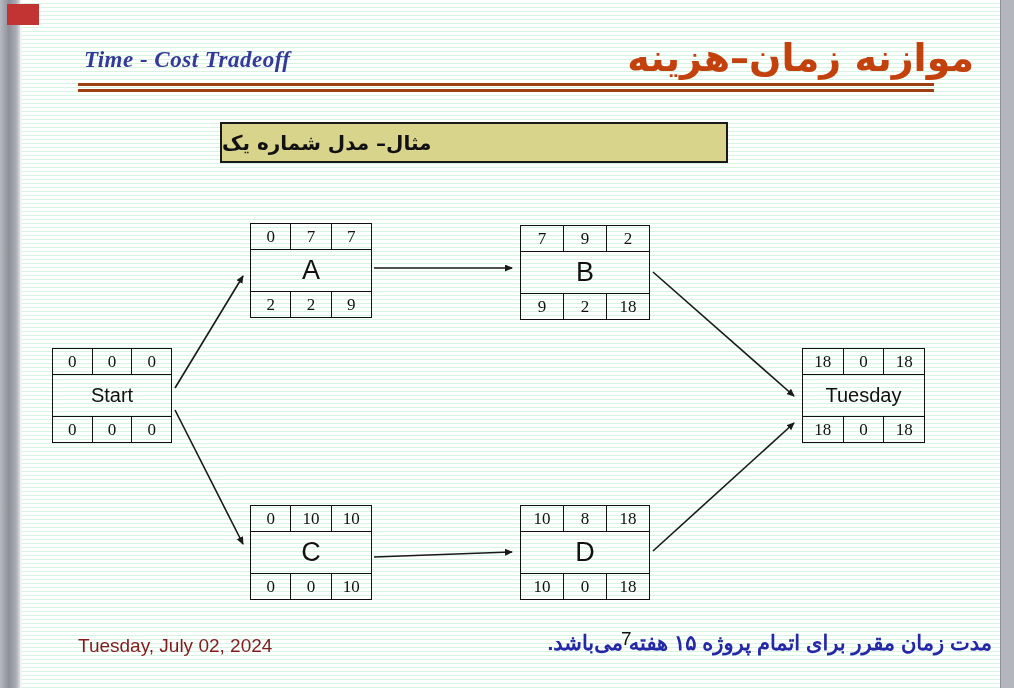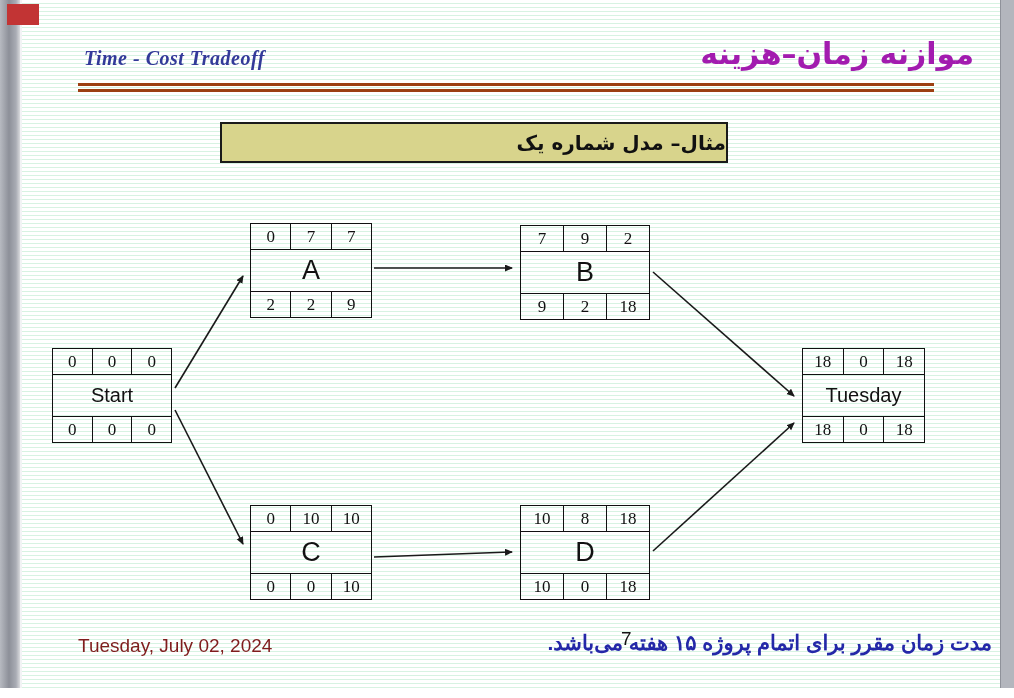--- a/index.html
+++ b/index.html
@@ -18,37 +18,37 @@
     position:absolute;left:0;top:0;width:20px;height:688px;
     background:linear-gradient(90deg,#b7bac1 0%,#8d9099 45%,#a9acb4 80%,#d9dadd 100%);
   }
   .red-marker{position:absolute;left:7px;top:4px;width:32px;height:21px;background:#c23434;}
   .right-strip{position:absolute;left:1000px;top:0;width:14px;height:688px;background:#b3b6bd;border-left:1px solid #8f929a;}
   .bottom-strip{position:absolute;left:0;top:688px;width:1014px;height:10px;background:#ffffff;}
 
   
   .title-fa{
     position:absolute;top:36px;right:40px;direction:rtl;
-    font-family:"DejaVu Sans",sans-serif;font-weight:bold;font-size:30px;color:#a21caf;margin-left:20px;
+    font-family:"DejaVu Sans",sans-serif;font-weight:bold;font-size:38px;color:#c2410c;margin-left:20px;
   }
   .title-en{
     position:absolute;left:84px;top:47px;
     font-family:"Liberation Serif",serif;font-style:italic;font-weight:bold;
-    font-size:20px;color:#333a99;letter-spacing:.5px;
+    font-size:23px;color:#333a99;letter-spacing:.5px;
   }
   .double-rule{
     position:absolute;left:78px;top:83px;width:856px;height:3px;
     border-top:3px solid #9c4012;border-bottom:3px solid #9c4012;
   }
 
   
   .example-box{
     position:absolute;left:220px;top:122px;width:508px;height:41px;
     background:#d8d48c;border:2px solid #1a1a1a;box-sizing:border-box;
-    display:flex;align-items:center;justify-content:flex-start;direction:rtl;
+    display:flex;align-items:center;justify-content:flex-end;direction:rtl;
     font-family:"DejaVu Sans",sans-serif;font-weight:bold;font-size:20px;color:#111;
   }
 
   
   .node{
     position:absolute;border:1.5px solid #111;box-sizing:border-box;
     display:flex;flex-direction:column;background:transparent;
   }
   .nrow{display:flex;}
   .nrow.cells{height:25px;border-bottom:1.5px solid #111;}

